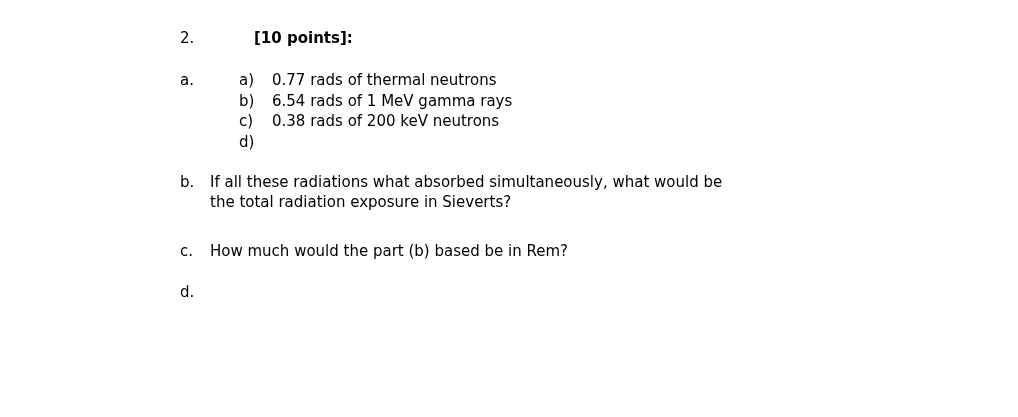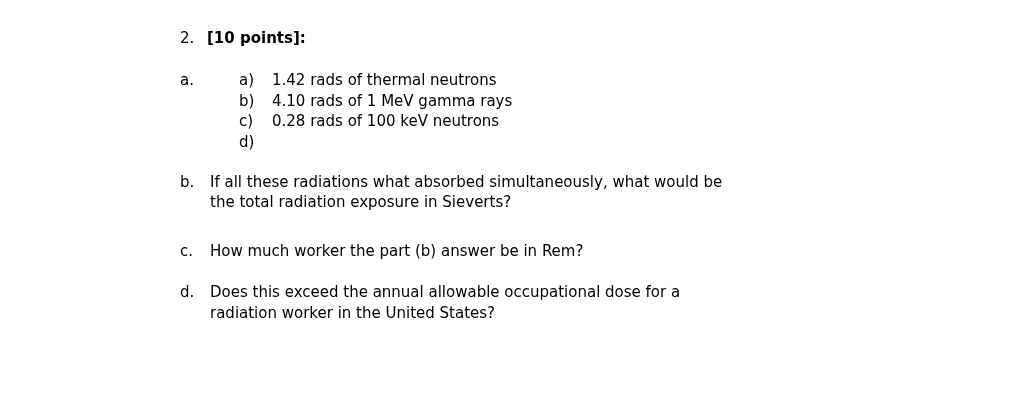--- a/index.html
+++ b/index.html
@@ -26,20 +26,21 @@
     align-items: baseline;
     margin-bottom: 22px;
   }
   .heading .num {
     display: inline-block;
     width: 27px;
     flex: 0 0 27px;
   }
   .heading .pts {
     font-weight: bold;
+    margin-left: 47px;
   }
   .part {
     display: flex;
     align-items: flex-start;
   }
   .part + .part {
     margin-top: 20px;
   }
   .part.part-c {
     margin-top: 28px;
@@ -82,55 +83,51 @@
     </div>
 
     <div class="parts">
 
       <div class="part part-a">
         <span class="plabel">a.</span>
         <div class="pbody">
           <div class="choices">
             <div class="choice">
               <span class="clabel">a)</span>
-              <span class="ctext">1.42 rads of thermal neutrons</span>
+              <span class="ctext">0.77 rads of thermal neutrons</span>
             </div>
             <div class="choice">
               <span class="clabel">b)</span>
-              <span class="ctext">4.10 rads of 1 MeV gamma rays</span>
+              <span class="ctext">6.54 rads of 1 MeV gamma rays</span>
             </div>
             <div class="choice">
               <span class="clabel">c)</span>
-              <span class="ctext">0.28 rads of 100 keV neutrons</span>
+              <span class="ctext">0.38 rads of 200 keV neutrons</span>
             </div>
             <div class="choice">
               <span class="clabel">d)</span>
             </div>
           </div>
         </div>
       </div>
 
       <div class="part part-b">
         <span class="plabel">b.</span>
         <div class="pbody">
           <div class="ptext">If all these radiations what absorbed simultaneously, what would be
 the total radiation exposure in Sieverts?</div>
         </div>
       </div>
 
       <div class="part part-c">
         <span class="plabel">c.</span>
         <div class="pbody">
-          <div class="ptext">How much worker the part (b) answer be in Rem?</div>
+          <div class="ptext">How much would the part (b) based be in Rem?</div>
         </div>
       </div>
 
       <div class="part part-d">
         <span class="plabel">d.</span>
-        <div class="pbody">
-          <div class="ptext">Does this exceed the annual allowable occupational dose for a
-radiation worker in the United States?</div>
-        </div>
       </div>
 
     </div>
   </div>
 </div>
 
 </body></html>

